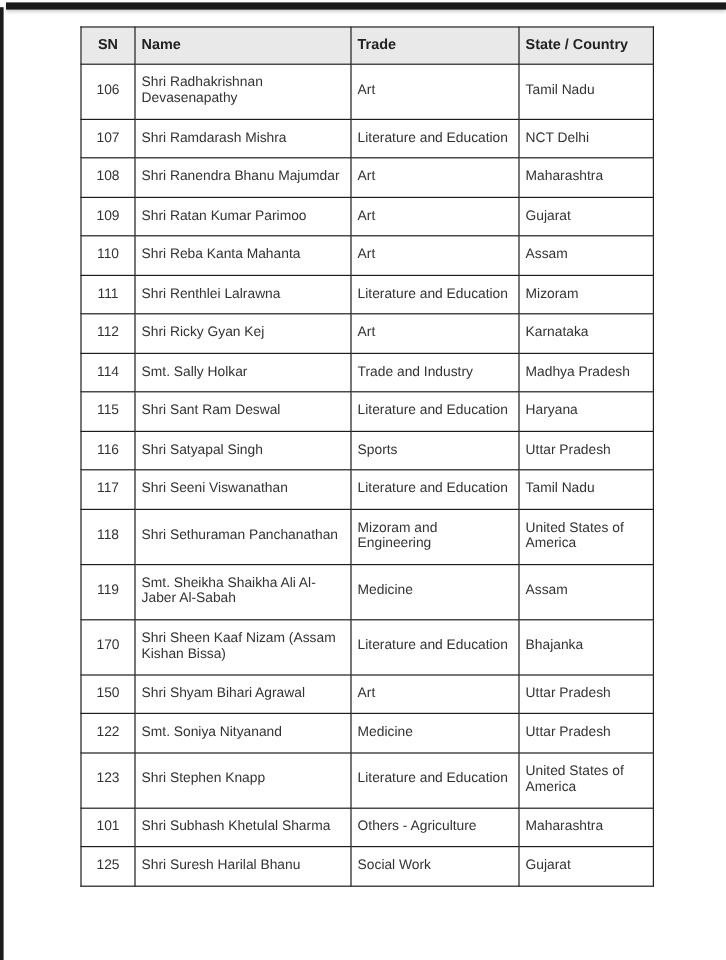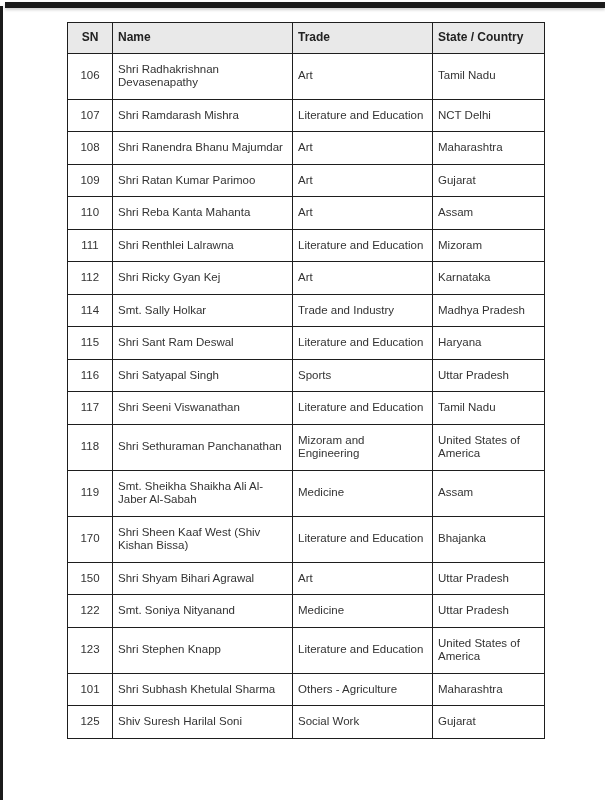--- a/index.html
+++ b/index.html
@@ -166,21 +166,21 @@
           <td>United States of America</td>
         </tr>
         <tr>
           <td class="sn-cell">119</td>
           <td>Smt. Sheikha Shaikha Ali Al-Jaber Al-Sabah</td>
           <td>Medicine</td>
           <td>Assam</td>
         </tr>
         <tr>
           <td class="sn-cell">170</td>
-          <td>Shri Sheen Kaaf West (Shiv Kishan Bissa)</td>
+          <td>Shri Sheen Kaaf Nizam (Assam Kishan Bissa)</td>
           <td>Literature and Education</td>
           <td>Bhajanka</td>
         </tr>
         <tr>
           <td class="sn-cell">150</td>
           <td>Shri Shyam Bihari Agrawal</td>
           <td>Art</td>
           <td>Uttar Pradesh</td>
         </tr>
         <tr>
@@ -196,19 +196,19 @@
           <td>United States of America</td>
         </tr>
         <tr>
           <td class="sn-cell">101</td>
           <td>Shri Subhash Khetulal Sharma</td>
           <td>Others - Agriculture</td>
           <td>Maharashtra</td>
         </tr>
         <tr>
           <td class="sn-cell">125</td>
-          <td>Shiv Suresh Harilal Soni</td>
+          <td>Shri Suresh Harilal Bhanu</td>
           <td>Social Work</td>
           <td>Gujarat</td>
         </tr>
       </tbody>
   </table>
 </div>
 
 </body></html>

